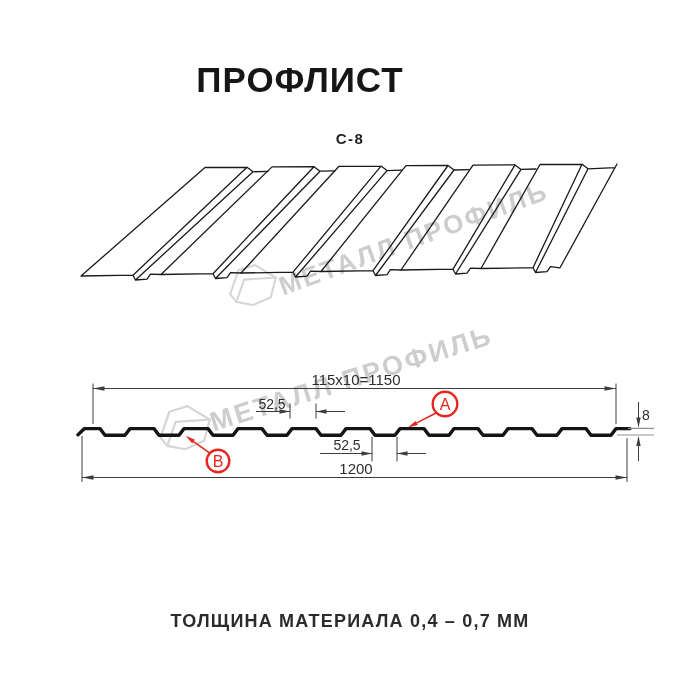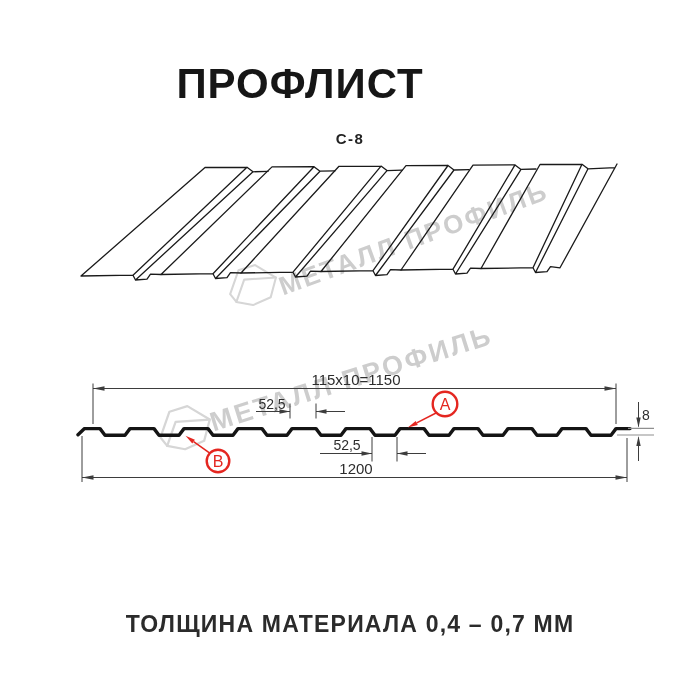--- a/index.html
+++ b/index.html
@@ -1,23 +1,23 @@
 <!DOCTYPE html>
 <html><head>
 <meta charset="utf-8">
 <style>
   html,body{margin:0;padding:0;background:#fff;}
   #stage{position:relative;width:700px;height:700px;background:#ffffff;overflow:hidden;
          font-family:"Liberation Sans",sans-serif;}
   .abs{position:absolute;}
-  #title{top:60px;left:0;width:600px;text-align:center;font-size:42px;font-weight:800;
+  #title{top:60px;left:0;width:600px;text-align:center;font-size:35px;font-weight:800;
          letter-spacing:1px;color:#161616;z-index:3;}
   #subtitle{top:100px;left:0;width:700px;text-align:center;font-size:15px;font-weight:700;
          letter-spacing:1.5px;color:#222;z-index:3;margin-top:30px;}
-  #caption{top:611px;left:0;width:700px;text-align:center;font-size:23px;font-weight:700;
+  #caption{top:611px;left:0;width:700px;text-align:center;font-size:18px;font-weight:700;
          letter-spacing:1.2px;color:#2b2b2b;z-index:3;}
   .wm-text{color:#cdcdcd;font-weight:700;white-space:nowrap;z-index:0;letter-spacing:2.5px;}
   #wm1{left:280px;top:272px;font-size:26px;transform:rotate(-20deg);transform-origin:left center;}
   #wm2{left:211px;top:408px;font-size:27px;transform:rotate(-17.5deg);transform-origin:left center;}
   #lineart{position:absolute;left:0;top:0;z-index:1;}
   .ln{fill:none;stroke:#1a1a1a;stroke-width:1.3;stroke-linejoin:round;stroke-linecap:round;}
   .profile{fill:none;stroke:#141414;stroke-width:3.4;stroke-linejoin:round;stroke-linecap:round;}
   .dim{stroke:#3d3d3d;stroke-width:1;fill:none;}
   .dimhead{fill:#3d3d3d;stroke:none;}
   .thin-gray{stroke:#8f8f8f;stroke-width:1.1;fill:none;}

